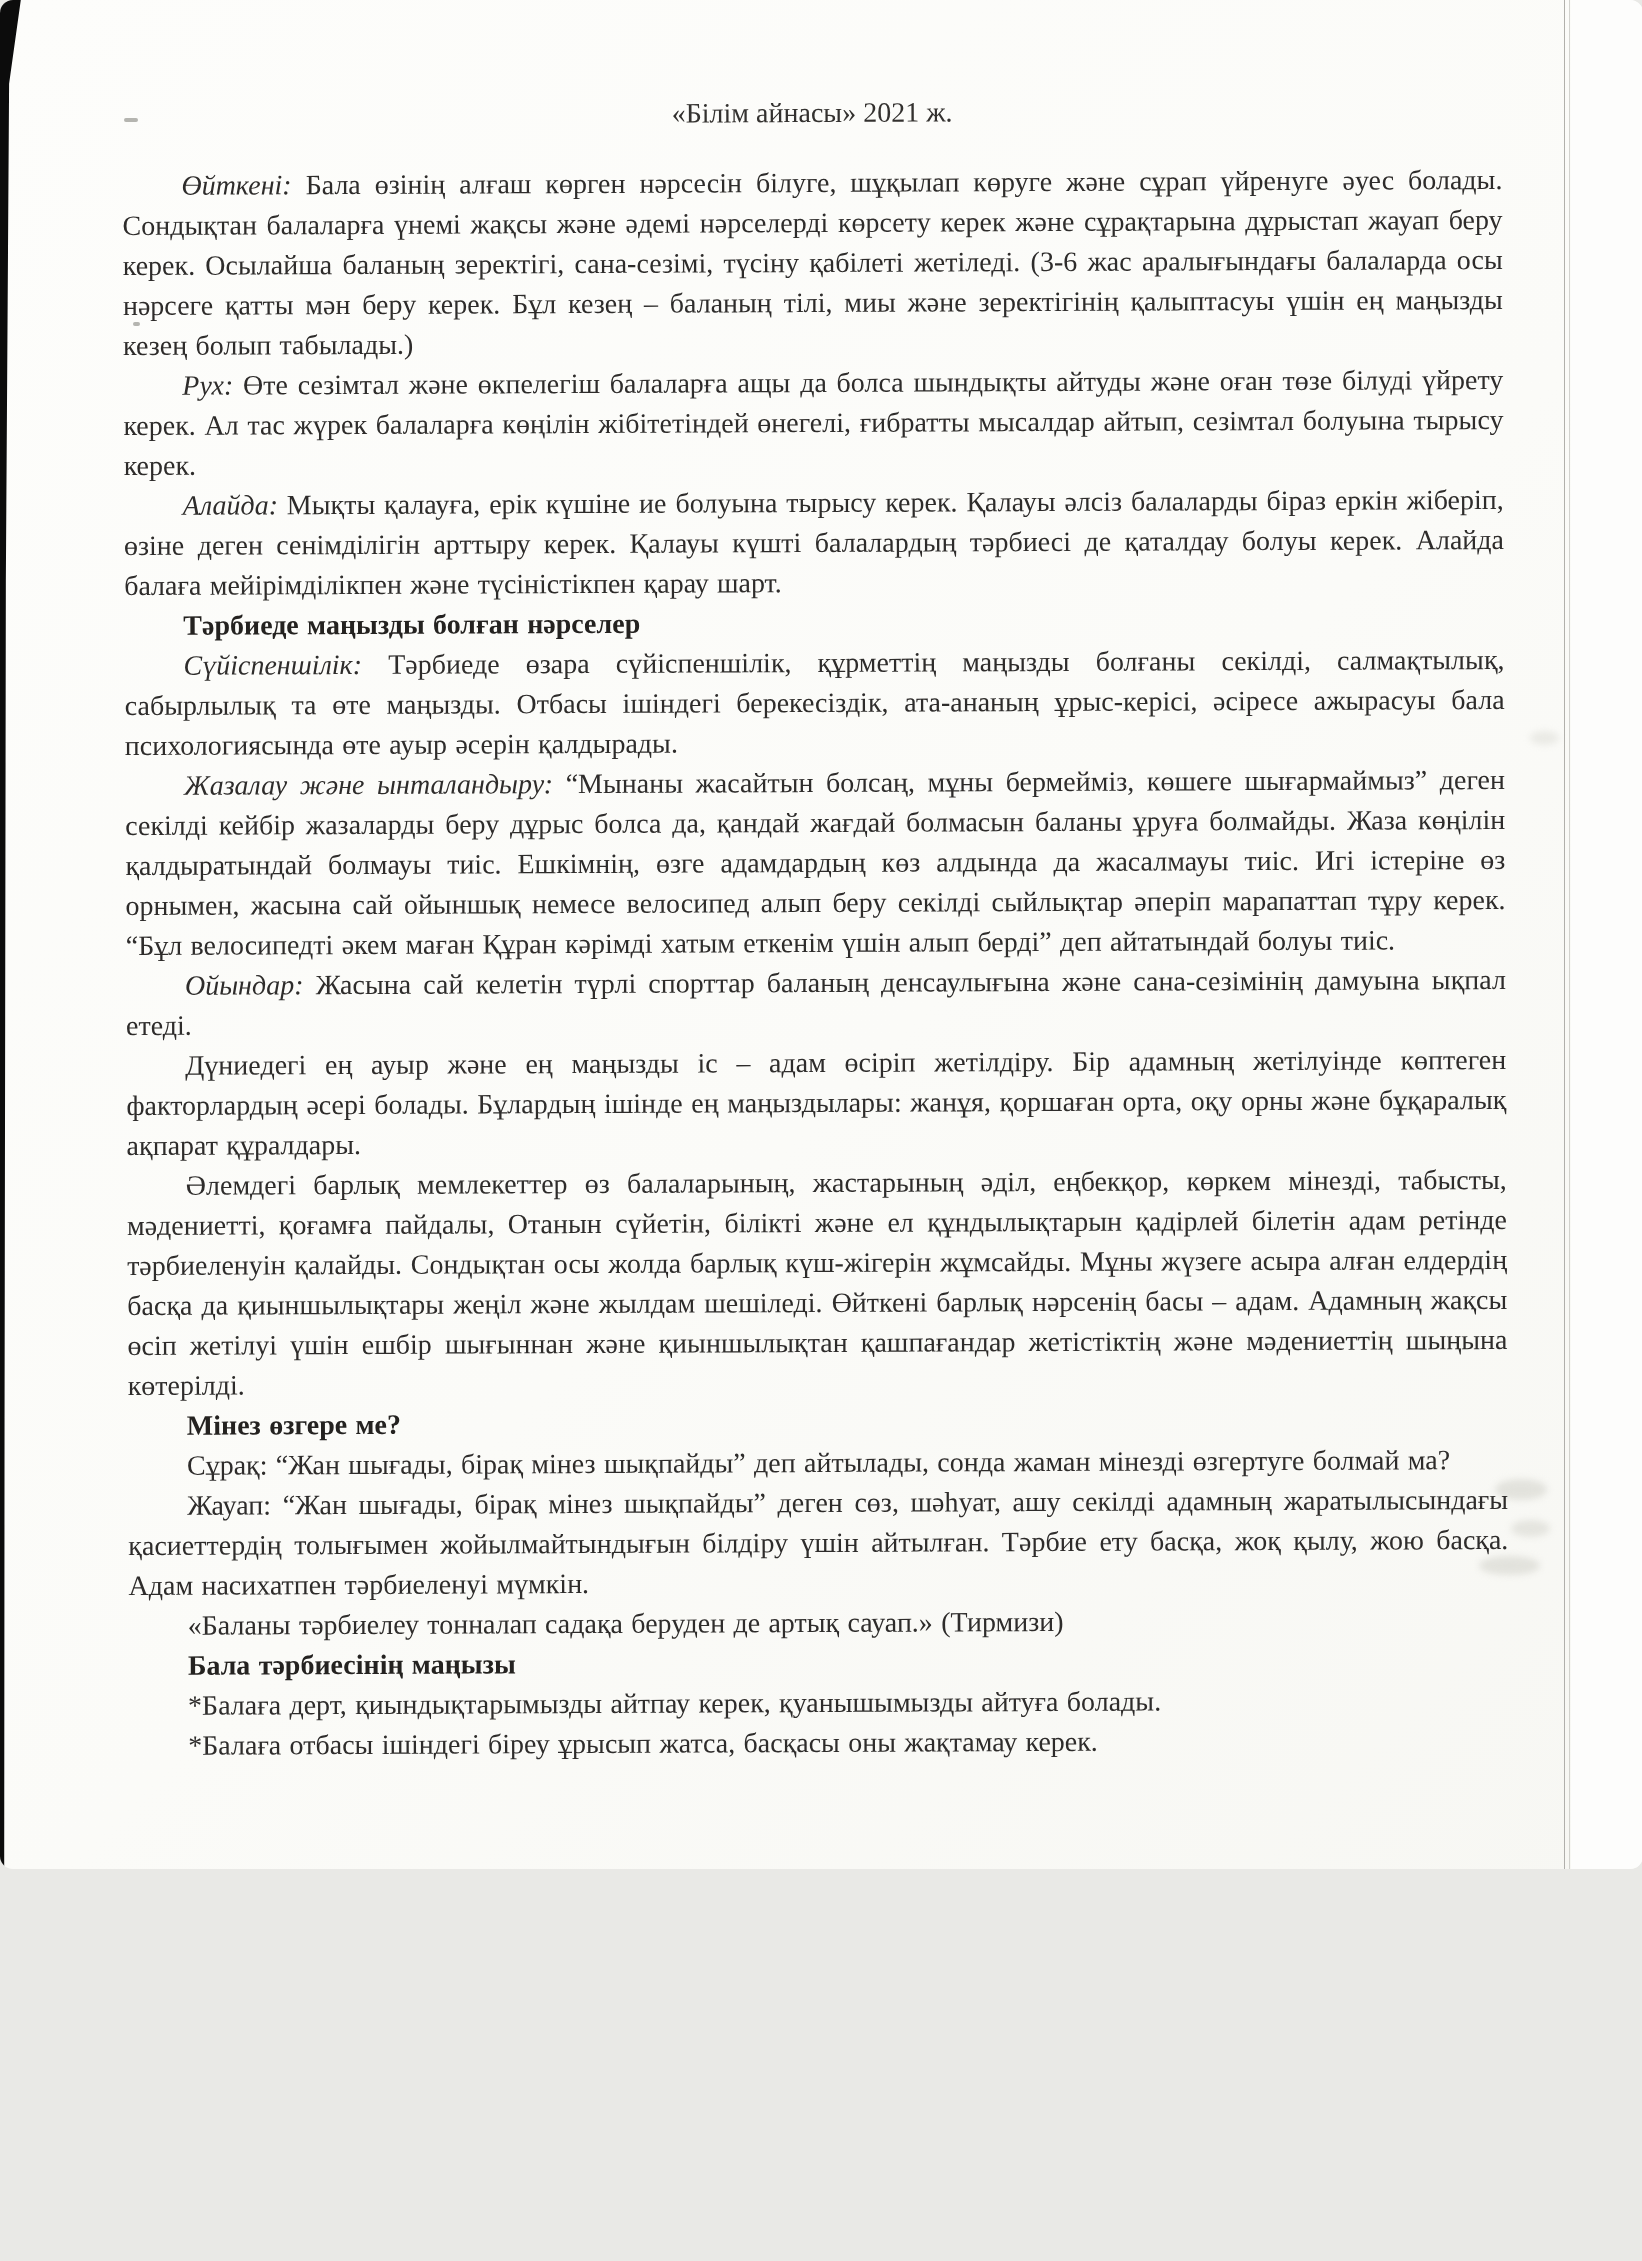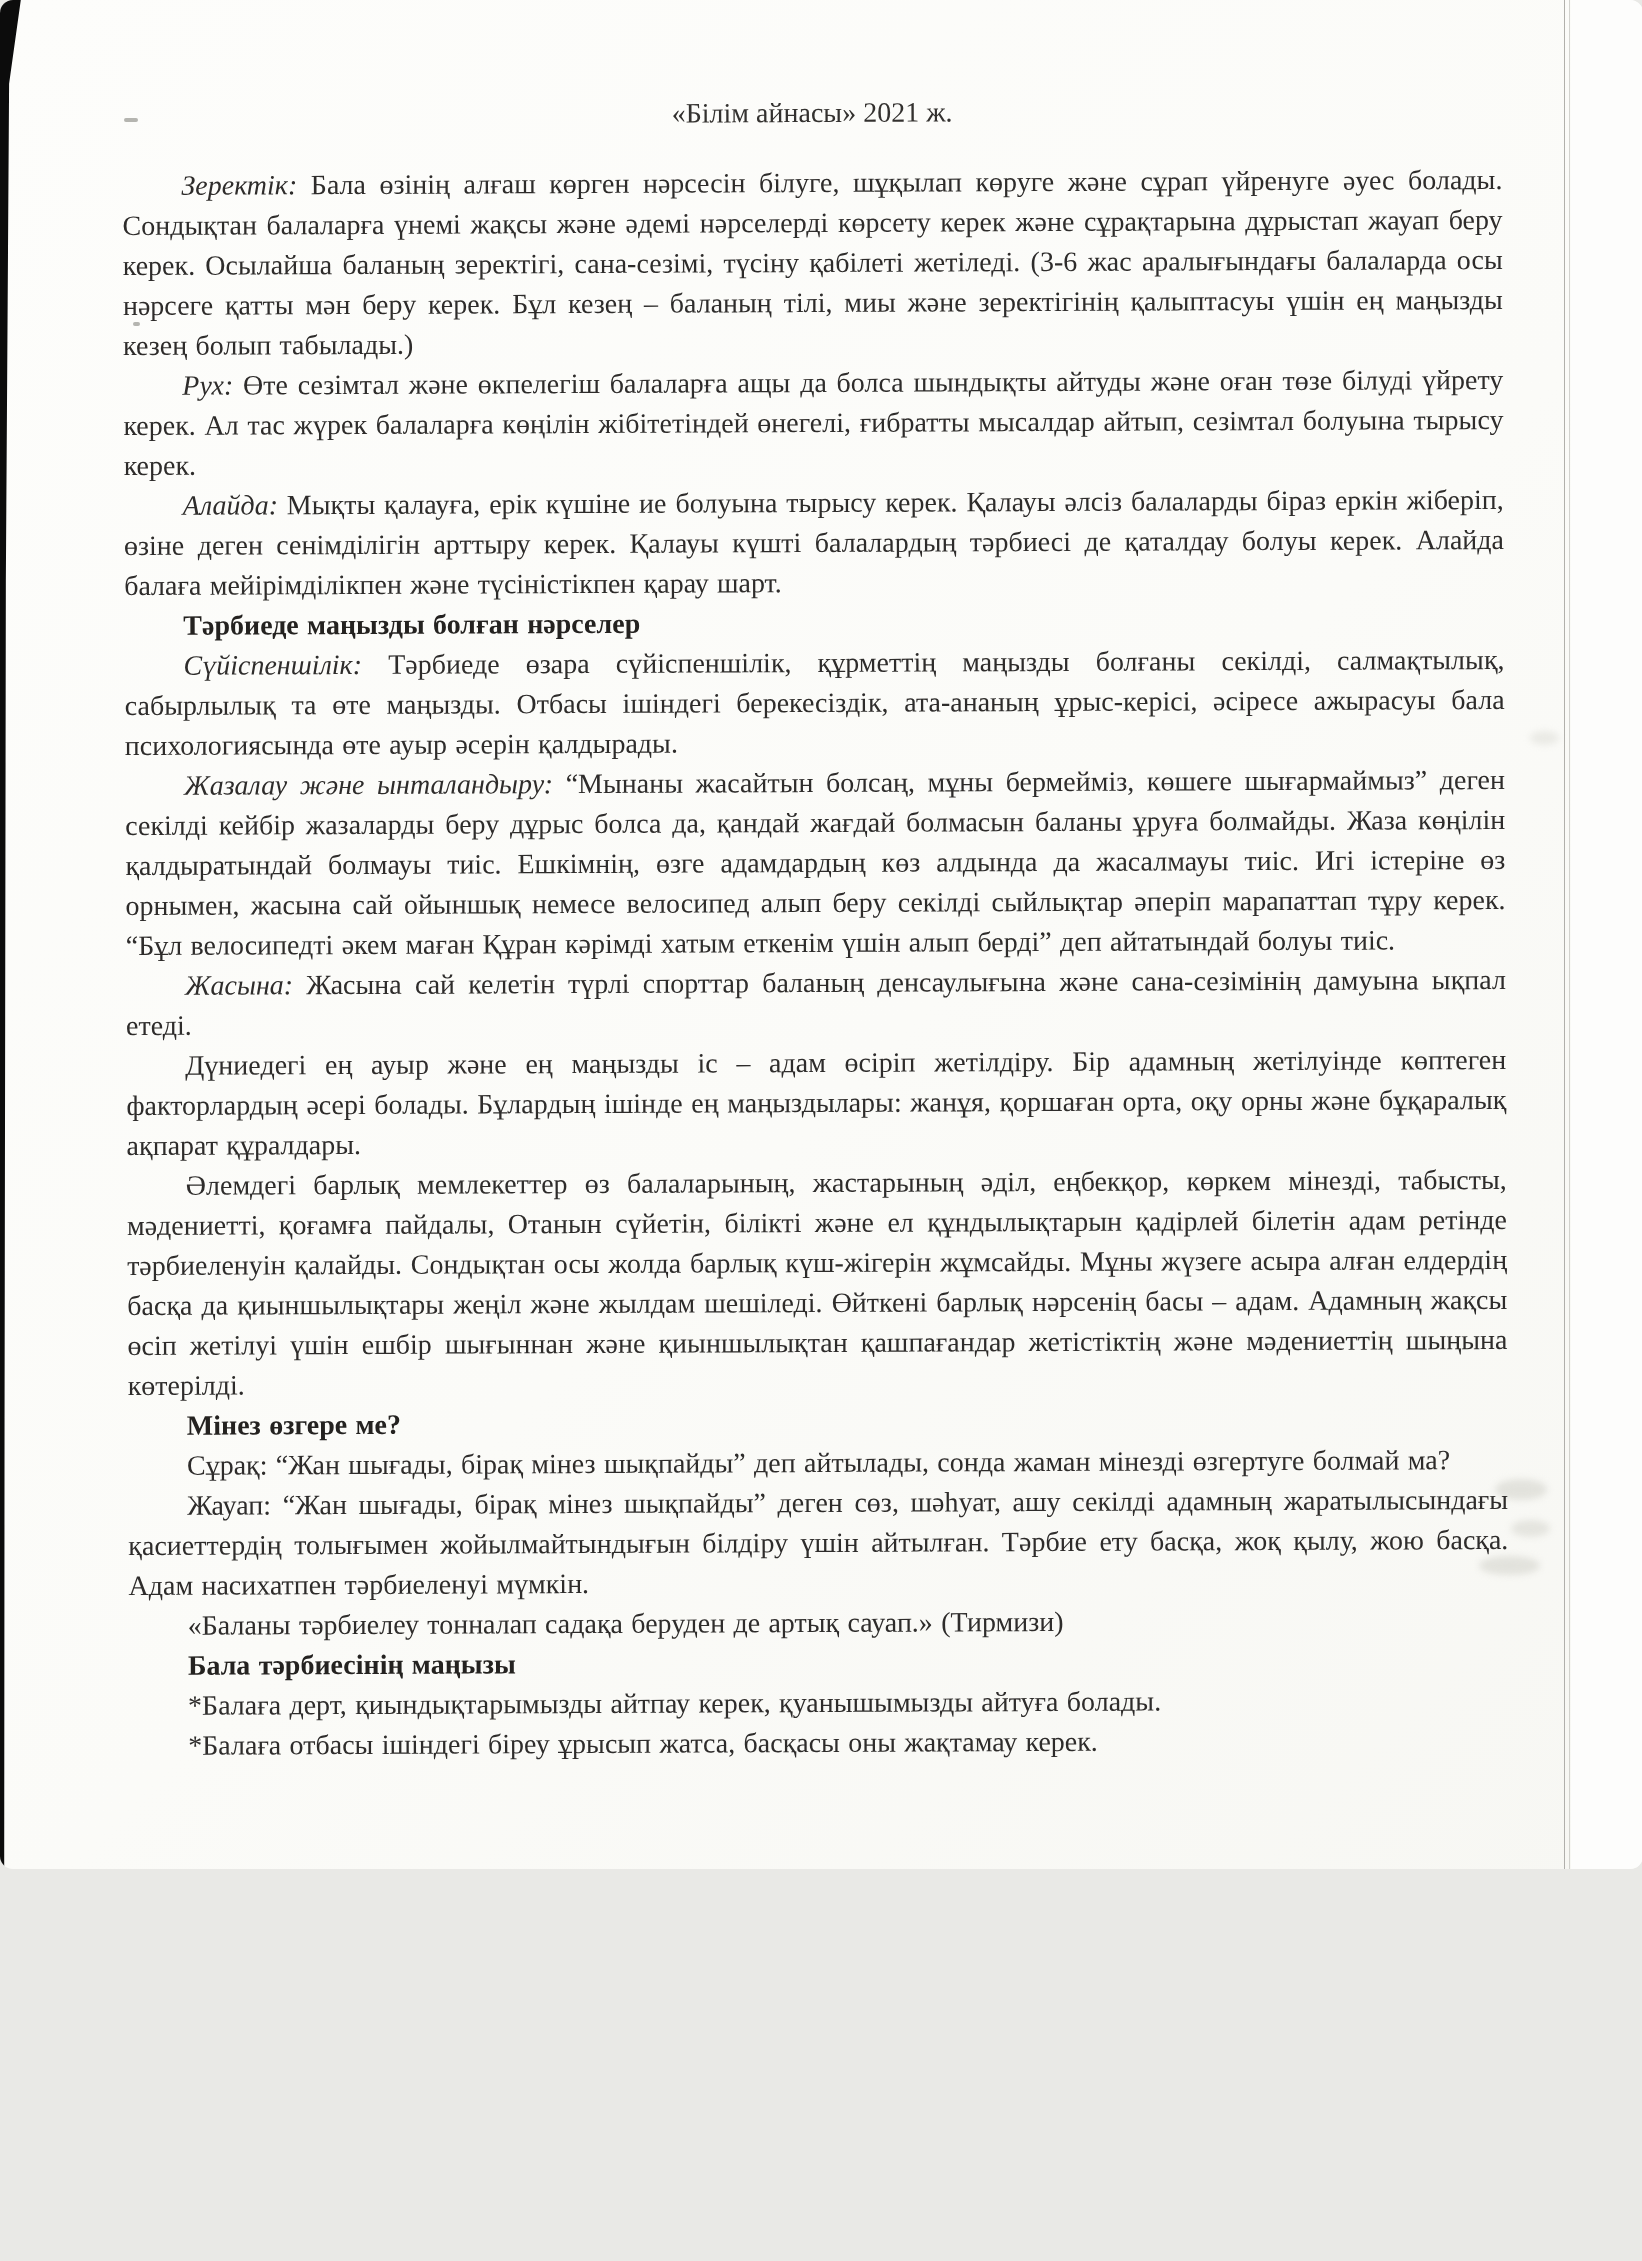--- a/index.html
+++ b/index.html
@@ -59,38 +59,38 @@
   <div class="smudge s2"></div>
   <div class="smudge s3"></div>
   <div class="smudge s4"></div>
   <div class="speck p1"></div>
   <div class="speck p2"></div>
 
   <div class="sheet">
 
     <div class="doc-header">«Білім айнасы» 2021 ж.</div>
 
-    <p class="para"><span class="lead">Зеректік:</span>
+    <p class="para"><span class="lead">Өйткені:</span>
       <span>Бала өзінің алғаш көрген нәрсесін білуге, шұқылап көруге және сұрап үйренуге әуес болады. Сондықтан балаларға үнемі жақсы және әдемі нәрселерді көрсету керек және сұрақтарына дұрыстап жауап беру керек. Осылайша баланың зеректігі, сана-сезімі, түсіну қабілеті жетіледі. (3-6 жас аралығындағы балаларда осы нәрсеге қатты мән беру керек. Бұл кезең – баланың тілі, миы және зеректігінің қалыптасуы үшін ең маңызды кезең болып табылады.)</span></p>
 
     <p class="para"><span class="lead">Рух:</span>
       <span>Өте сезімтал және өкпелегіш балаларға ащы да болса шындықты айтуды және оған төзе білуді үйрету керек. Ал тас жүрек балаларға көңілін жібітетіндей өнегелі, ғибратты мысалдар айтып, сезімтал болуына тырысу керек.</span></p>
 
     <p class="para"><span class="lead">Алайда:</span>
       <span>Мықты қалауға, ерік күшіне ие болуына тырысу керек. Қалауы әлсіз балаларды біраз еркін жіберіп, өзіне деген сенімділігін арттыру керек. Қалауы күшті балалардың тәрбиесі де қаталдау болуы керек. Алайда балаға мейірімділікпен және түсіністікпен қарау шарт.</span></p>
 
     <p class="para heading">Тәрбиеде маңызды болған нәрселер</p>
 
     <p class="para"><span class="lead">Сүйіспеншілік:</span>
       <span>Тәрбиеде өзара сүйіспеншілік, құрметтің маңызды болғаны секілді, салмақтылық, сабырлылық та өте маңызды. Отбасы ішіндегі берекесіздік, ата-ананың ұрыс-керісі, әсіресе ажырасуы бала психологиясында өте ауыр әсерін қалдырады.</span></p>
 
     <p class="para"><span class="lead">Жазалау және ынталандыру:</span>
       <span>“Мынаны жасайтын болсаң, мұны бермейміз, көшеге шығармаймыз” деген секілді кейбір жазаларды беру дұрыс болса да, қандай жағдай болмасын баланы ұруға болмайды. Жаза көңілін қалдыратындай болмауы тиіс. Ешкімнің, өзге адамдардың көз алдында да жасалмауы тиіс. Игі істеріне өз орнымен, жасына сай ойыншық немесе велосипед алып беру секілді сыйлықтар әперіп марапаттап тұру керек. “Бұл велосипедті әкем маған Құран кәрімді хатым еткенім үшін алып берді” деп айтатындай болуы тиіс.</span></p>
 
-    <p class="para"><span class="lead">Жасына:</span>
+    <p class="para"><span class="lead">Ойындар:</span>
       <span>Жасына сай келетін түрлі спорттар баланың денсаулығына және сана-сезімінің дамуына ықпал етеді.</span></p>
 
     <p class="para">Дүниедегі ең ауыр және ең маңызды іс – адам өсіріп жетілдіру. Бір адамның жетілуінде көптеген факторлардың әсері болады. Бұлардың ішінде ең маңыздылары: жанұя, қоршаған орта, оқу орны және бұқаралық ақпарат құралдары.</p>
 
     <p class="para">Әлемдегі барлық мемлекеттер өз балаларының, жастарының әділ, еңбекқор, көркем мінезді, табысты, мәдениетті, қоғамға пайдалы, Отанын сүйетін, білікті және ел құндылықтарын қадірлей білетін адам ретінде тәрбиеленуін қалайды. Сондықтан осы жолда барлық күш-жігерін жұмсайды. Мұны жүзеге асыра алған елдердің басқа да қиыншылықтары жеңіл және жылдам шешіледі. Өйткені барлық нәрсенің басы – адам. Адамның жақсы өсіп жетілуі үшін ешбір шығыннан және қиыншылықтан қашпағандар жетістіктің және мәдениеттің шыңына көтерілді.</p>
 
     <p class="para heading">Мінез өзгере ме?</p>
 
     <p class="para">Сұрақ: “Жан шығады, бірақ мінез шықпайды” деп айтылады, сонда жаман мінезді өзгертуге болмай ма?</p>
 

